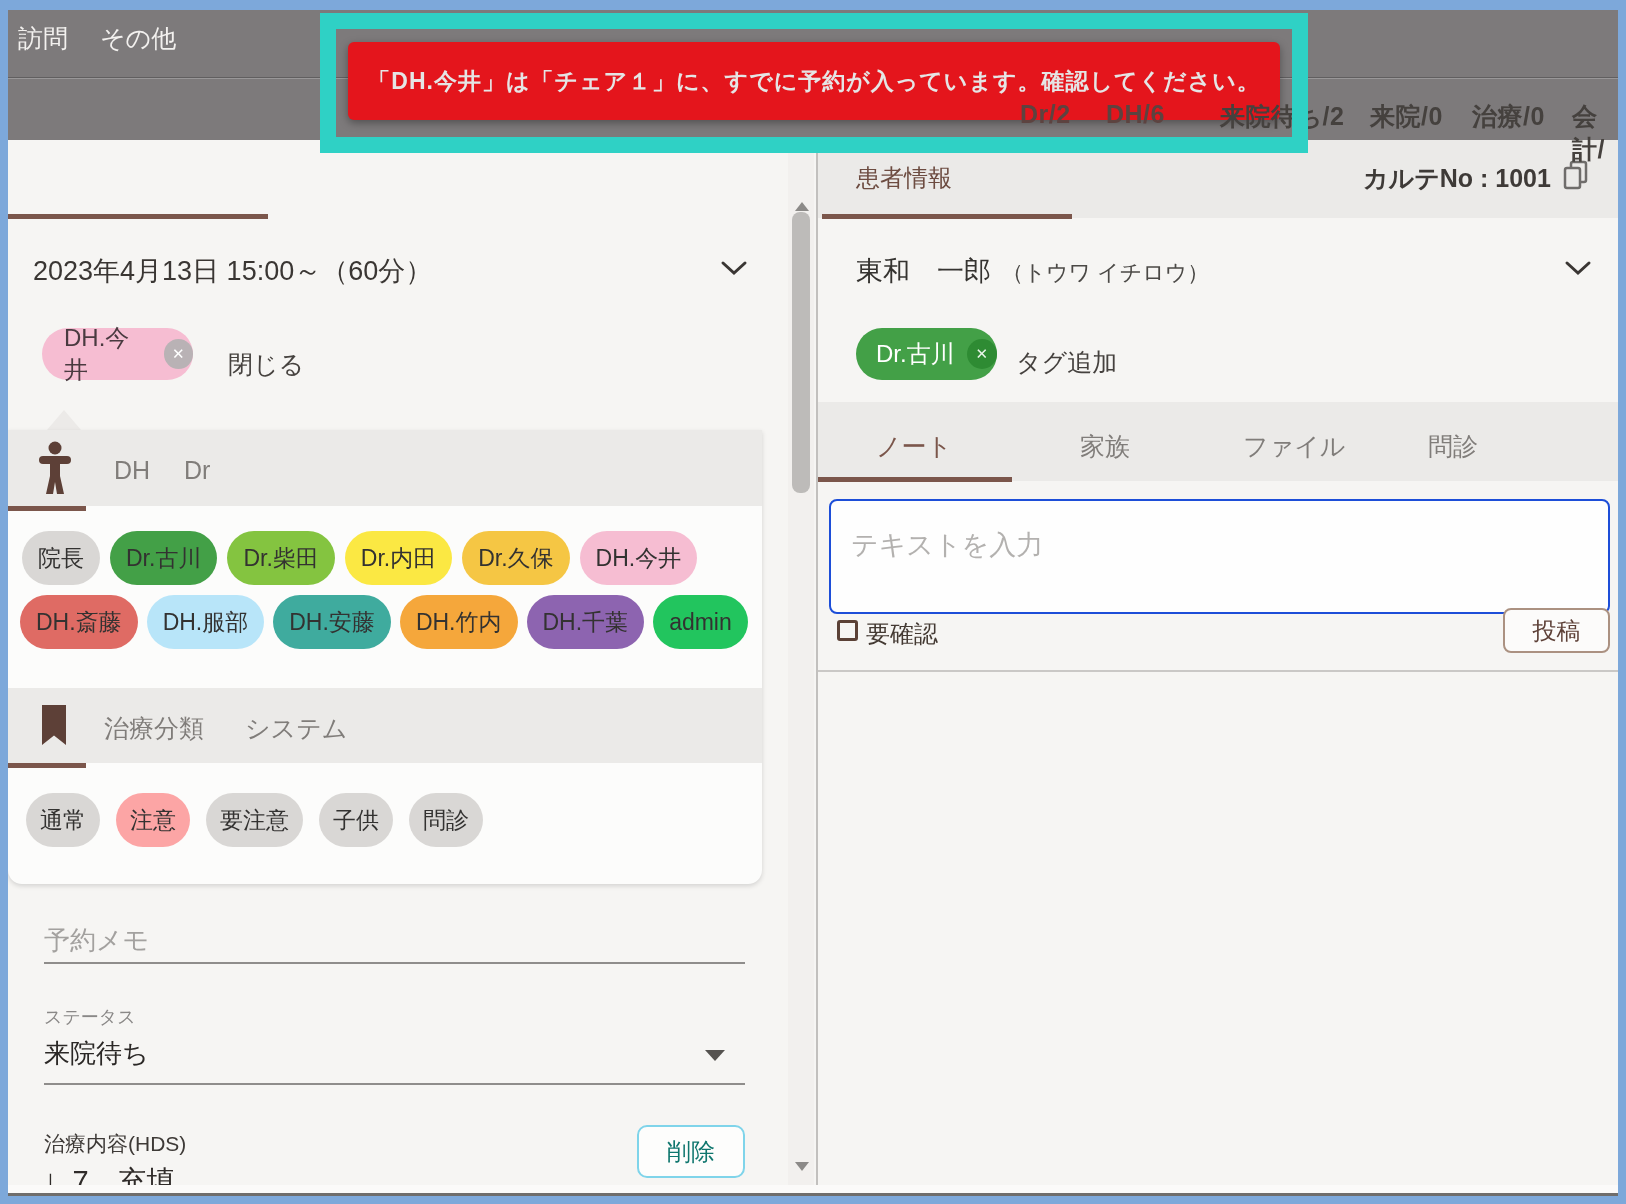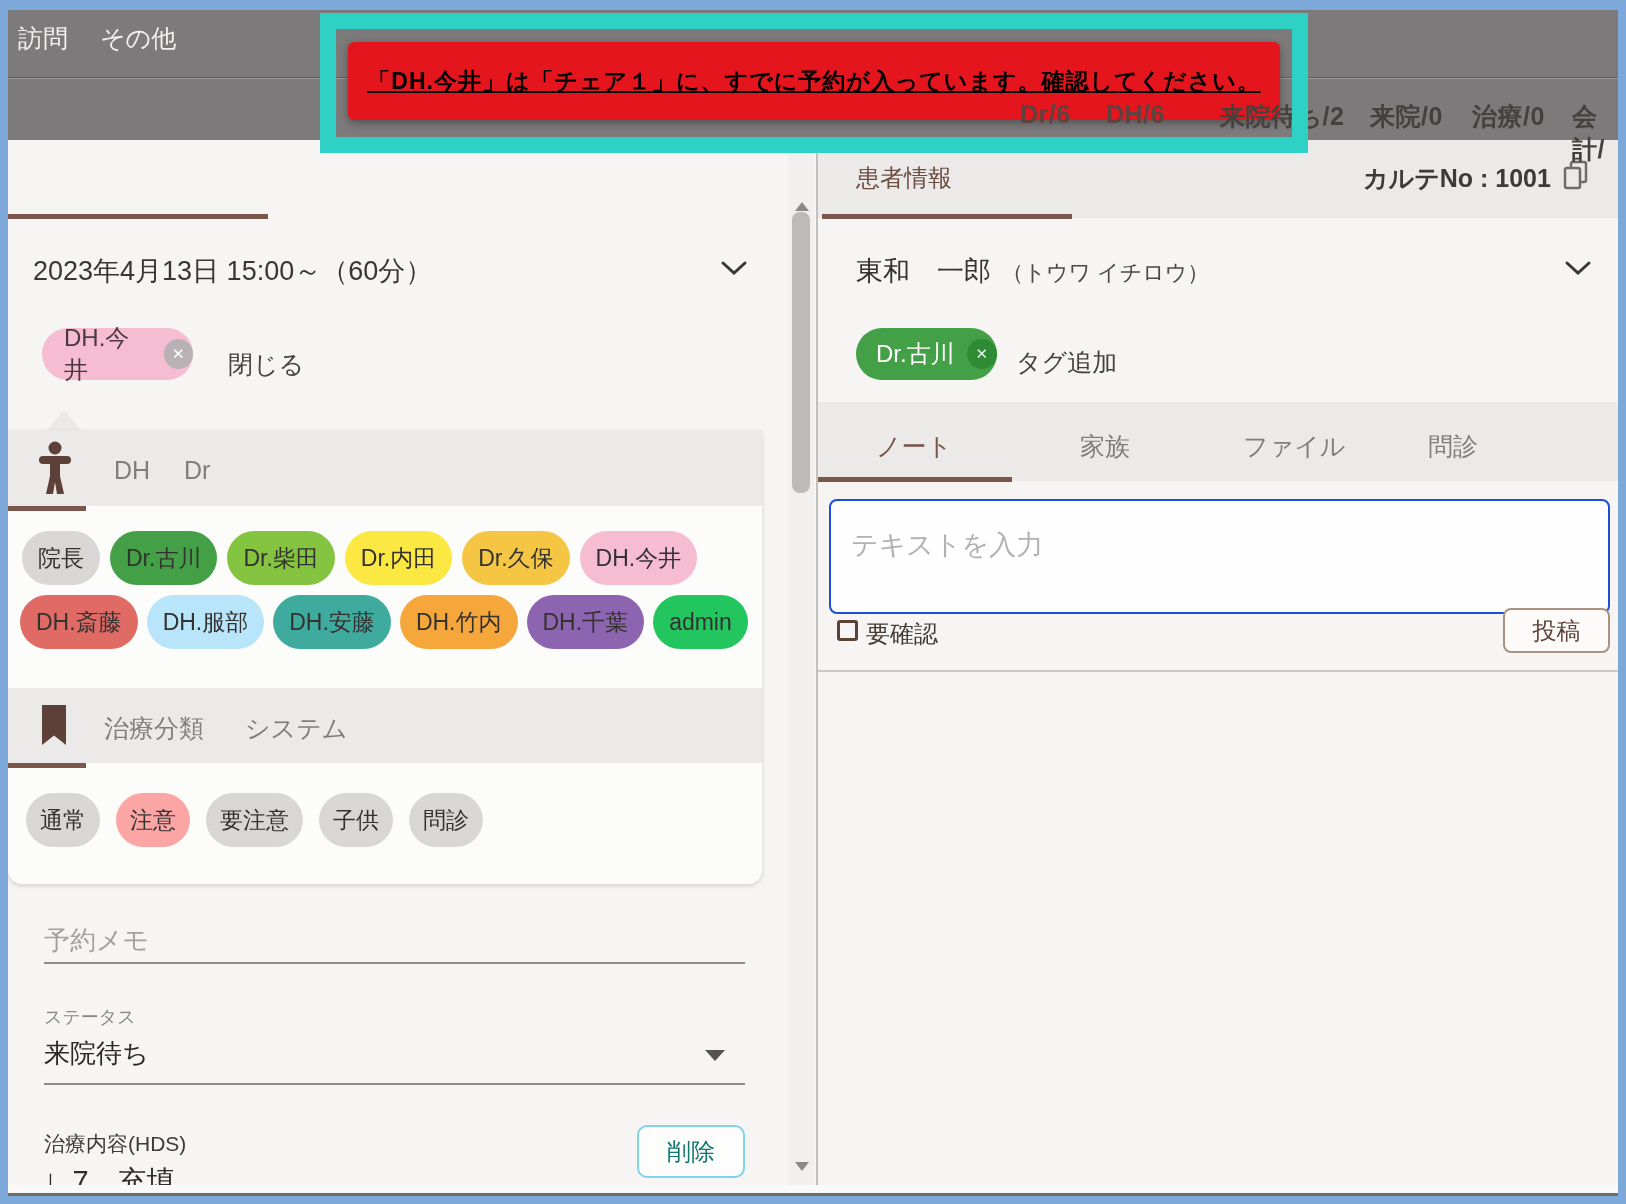--- a/index.html
+++ b/index.html
@@ -22,21 +22,21 @@
   .menu-line-l { position:absolute; left:0; top:78px; width:1626px; height:1px; background:rgba(255,255,255,.22); }
   .stat-item { position:absolute; top:100px; font-size:25px; font-weight:600; z-index:31; letter-spacing:.5px; }
 
   
   .alert-box { position:absolute; left:320px; top:13px; width:988px; height:140px;
     border:16px solid #2fd1c5; z-index:32; pointer-events:none; }
   .alert-banner { position:absolute; left:348px; top:42px; width:932px; height:78px;
     background:#e4151c; border-radius:6px; z-index:30;
     box-shadow:0 3px 8px rgba(0,0,0,.35);
     display:flex; align-items:center; justify-content:center;
-    color:#000000; font-size:23px; font-weight:bold; letter-spacing:1px;text-decoration:underline; }
+    color:#e5e5e5; font-size:23px; font-weight:bold; letter-spacing:1px; }
 
   
   .tabbar { position:absolute; top:140px; height:78px; background:#ebeae8; }
   .tab-sel { color:#6d4c41; }
   .tab-dim { color:#807d7a; }
   .underline { position:absolute; height:5px; background:#7b564b; }
 
   
   .pill { position:absolute; height:52px; border-radius:26px; display:flex; align-items:center; }
   .pill .x-circle { width:30px; height:30px; border-radius:50%; display:flex; align-items:center; justify-content:center;
@@ -94,21 +94,21 @@
 
 <div class="frame">
 
   <div class="topbar">
     <div class="menu-item" style="left:18px">訪問</div>
     <div class="menu-item" style="left:100px">その他</div>
     <div class="menu-line-d"></div>
     <div class="menu-line-l"></div>
   </div>
 
-  <div class="stat-item" style="left: 1020px; color: rgb(93, 67, 64);">Dr/6</div>
+  <div class="stat-item" style="left: 1020px; color: rgb(93, 67, 64);">Dr/2</div>
   <div class="stat-item" style="left: 1106px; color: rgb(93, 67, 64);">DH/6</div>
   <div class="stat-item" style="left: 1220px; color: rgb(69, 65, 62);">来院待ち/2</div>
   <div class="stat-item" style="left: 1370px; color: rgb(69, 65, 62);">来院/0</div>
   <div class="stat-item" style="left: 1472px; color: rgb(69, 65, 62);">治療/0</div>
   <div class="stat-item" style="left: 1572px; color: rgb(69, 65, 62);">会計/</div>
 
   <div class="alert-banner">
     <span>「DH.今井」は「チェア１」に、すでに予約が入っています。確認してください。</span>
   </div>
   <div class="alert-box"></div>

